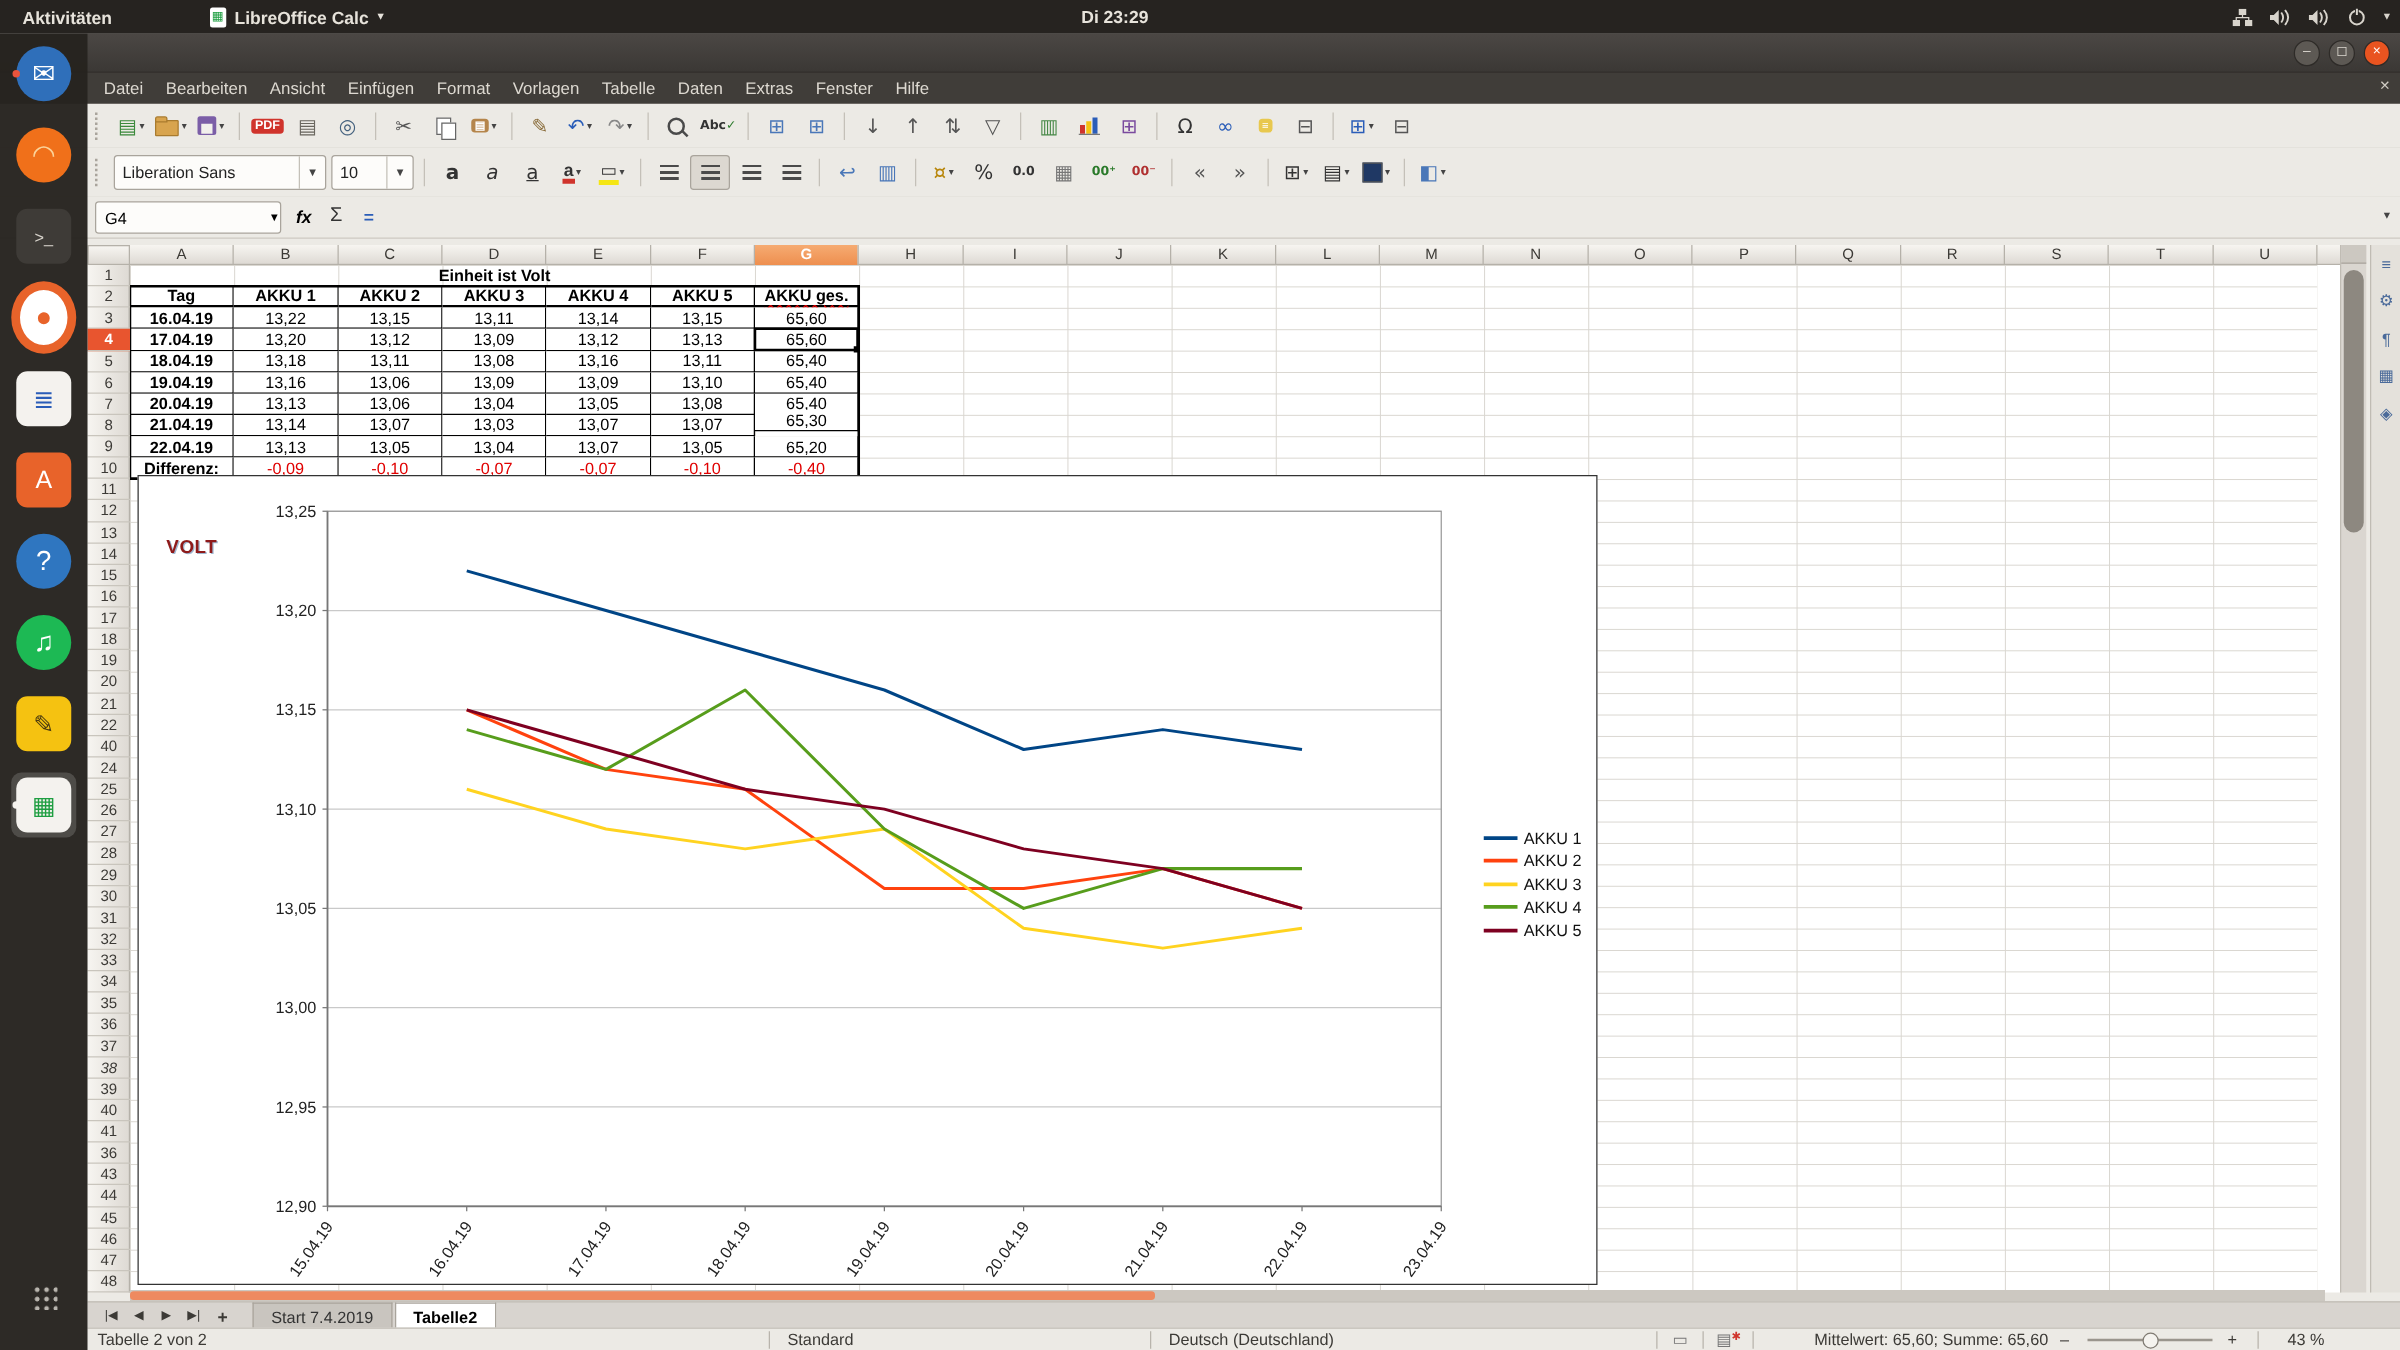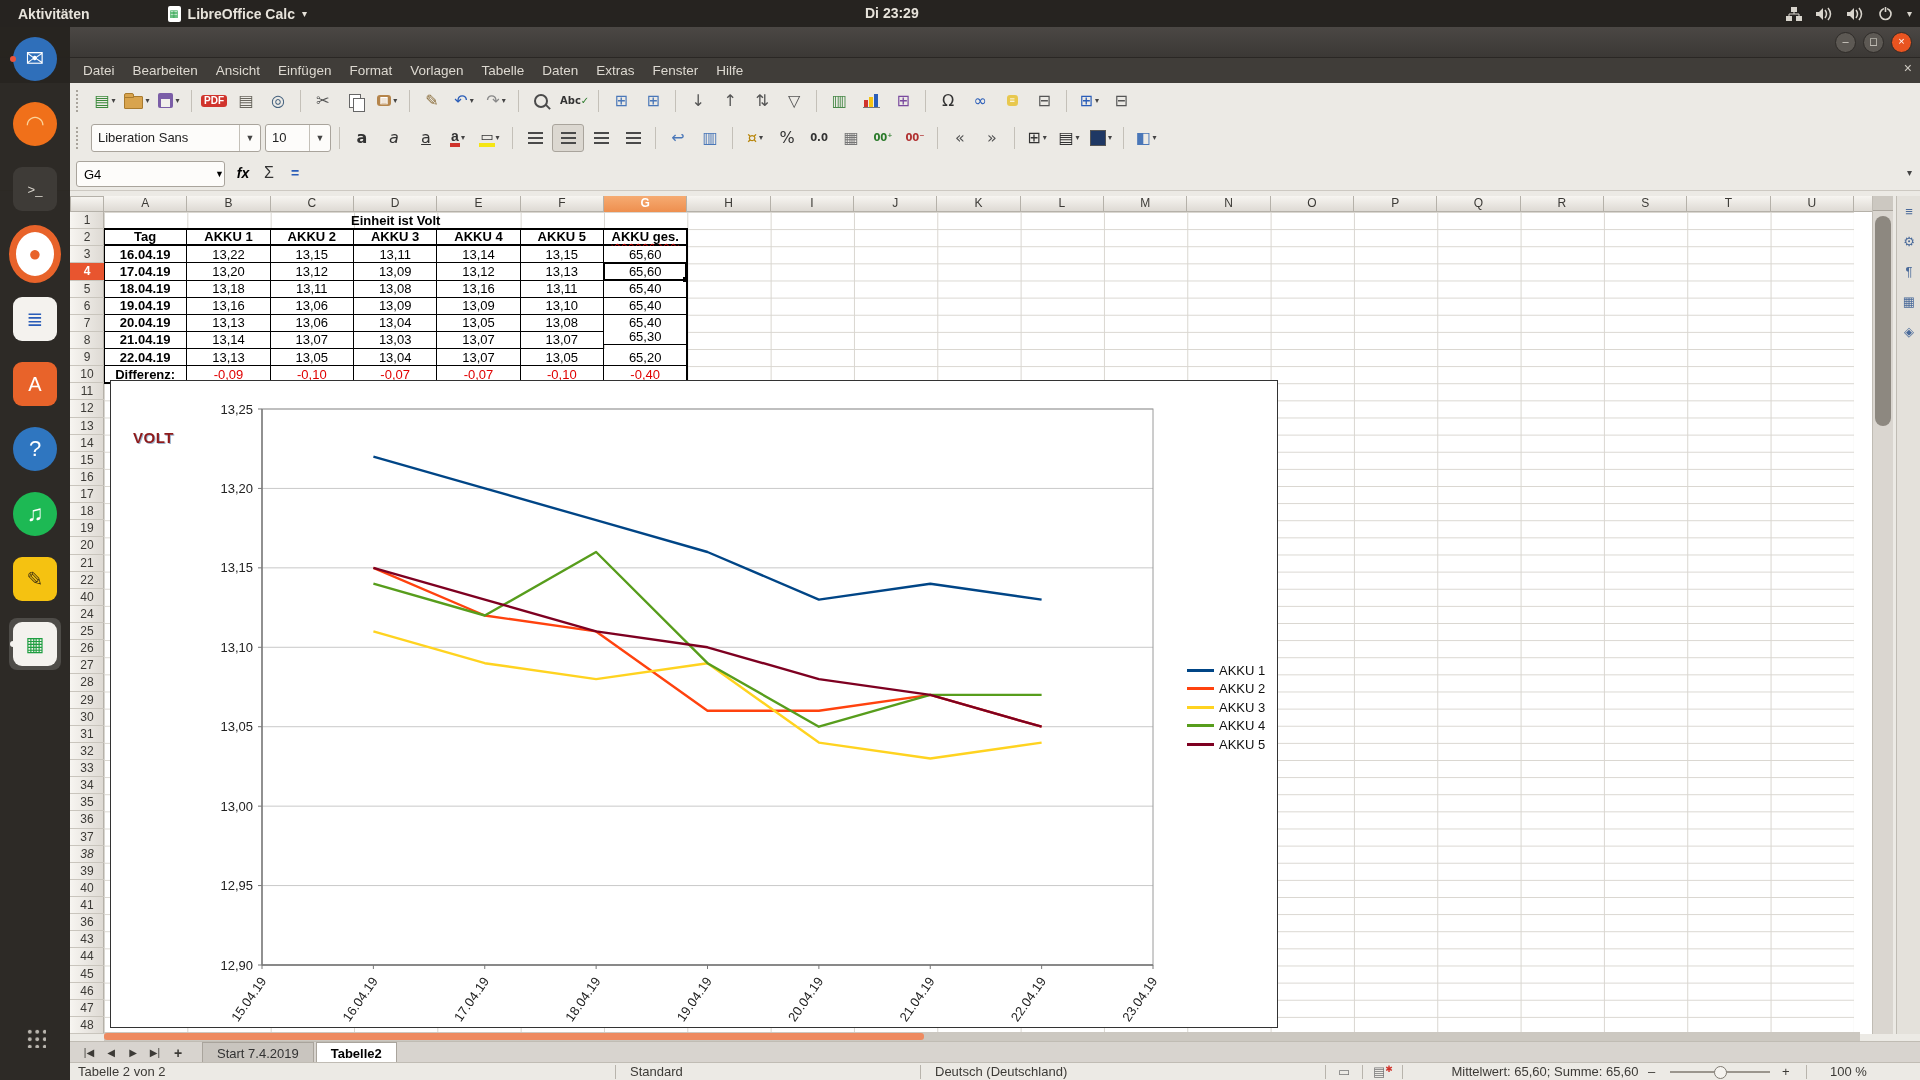--- a/index.html
+++ b/index.html
@@ -698,21 +698,21 @@
   <span class="sb-div" style="left:1292px"></span>
   <span class="sb" style="left:1303px;color:#777">▤<span style="color:#d0342c;font-size:9px;vertical-align:top">✱</span></span>
   <span class="sb-div" style="left:1332px"></span>
   <span class="sb" style="left:1360px;width:230px;text-align:center">Mittelwert: 65,60; Summe: 65,60</span>
   <span class="sb" style="left:1578px">–</span>
   <div id="zoom-slider">
       <div id="zoom-knob"></div>
     </div>
   <span class="sb" style="left:1712px">+</span>
   <span class="sb-div" style="left:1736px"></span>
-  <span class="sb" style="left:1760px">100 %</span>
+  <span class="sb" style="left:1760px">43 %</span>
 </div>
 
 <div id="dock">
   <div id="dock-items">
       <div class="dock-item" style="top: 6px;">
         <span class="di-circle" style="background: rgb(47, 111, 186);">✉</span>
         <span class="run-dot" style="background: rgb(233, 84, 61);"></span>
       </div>
       <div class="dock-item" style="top: 71px;">
         <span class="di-circle" style="background: rgb(240, 112, 26); color: rgb(251, 211, 154);">◠</span>

